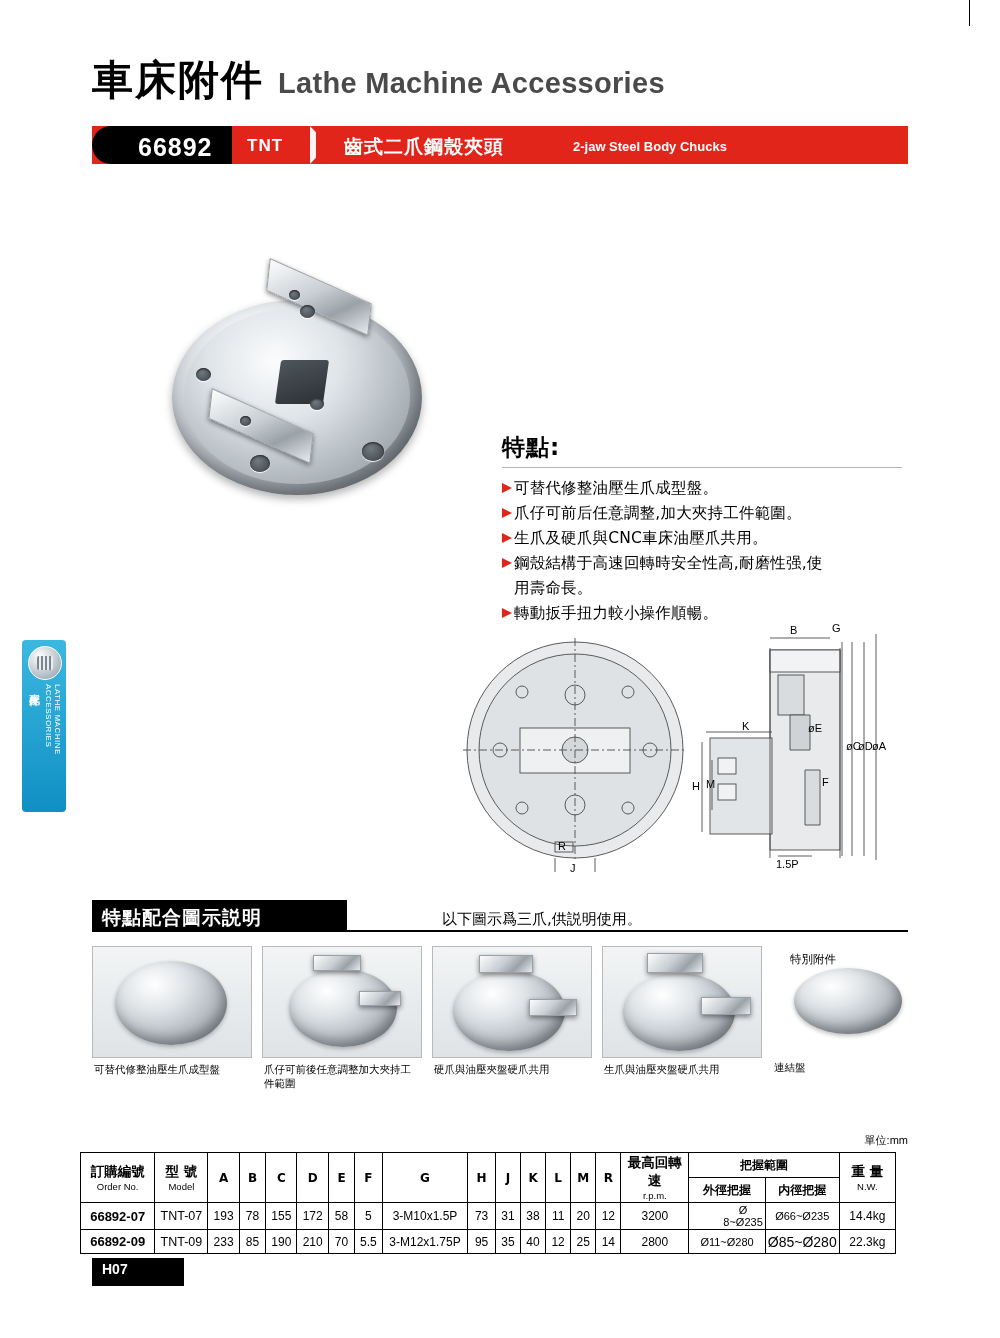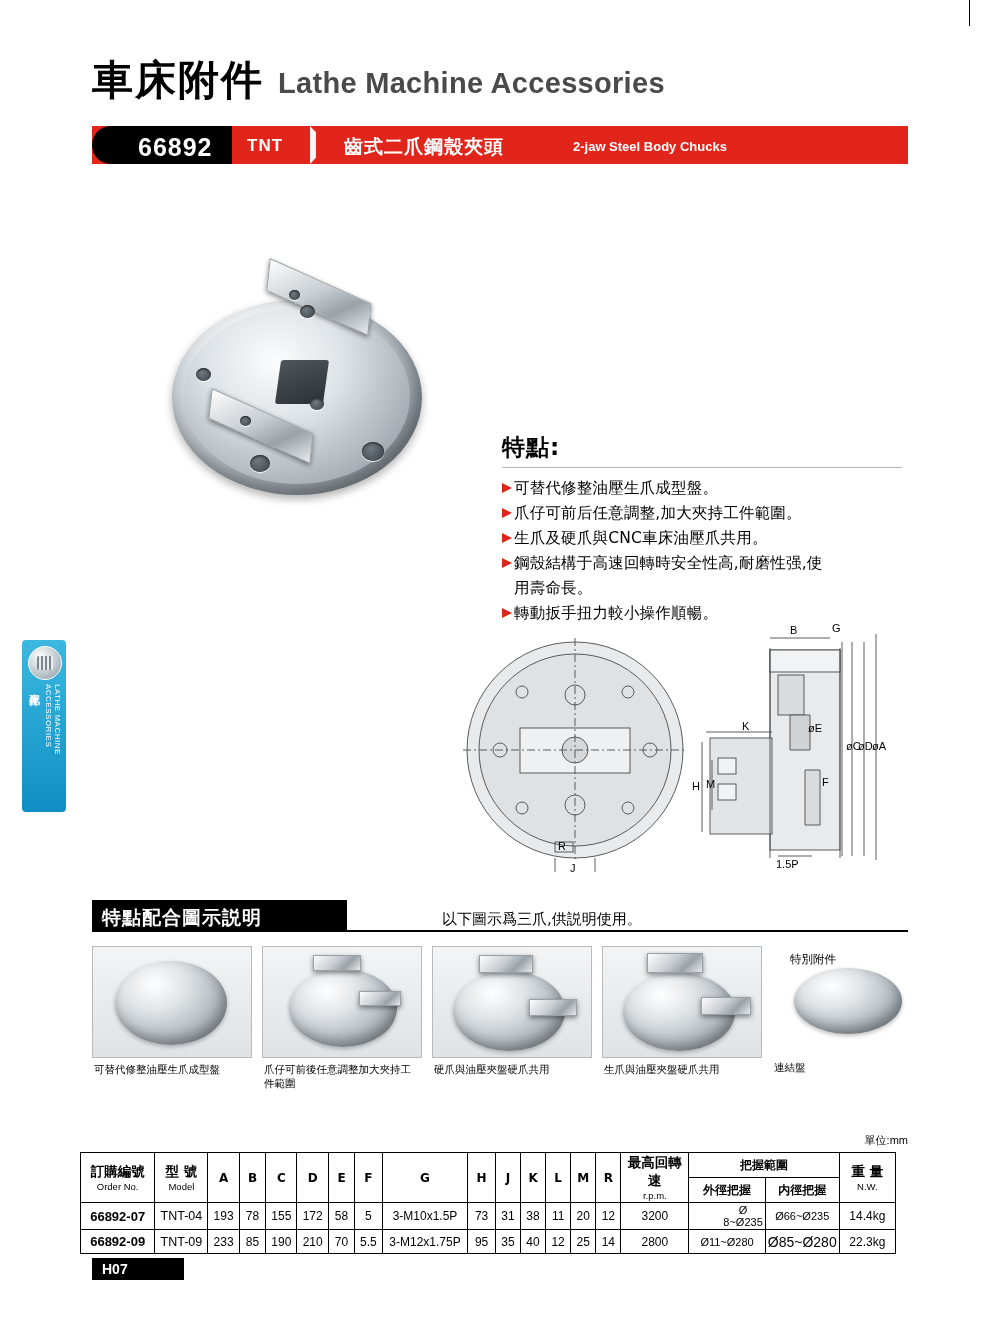--- a/index.html
+++ b/index.html
@@ -95,21 +95,21 @@
   table.spec td,table.spec th{border:1px solid #000;text-align:center;font-size:12px;padding:1px 2px;
      font-family:"Liberation Sans",sans-serif;}
   table.spec th{font-weight:bold;font-family:"DejaVu Sans",sans-serif;}
   table.spec .hcn{display:block;font-size:13.5px;font-family:"DejaVu Sans",sans-serif;}
   table.spec .hen{display:block;font-size:9.5px;font-weight:normal;font-family:"Liberation Sans",sans-serif;}
   table.spec td.ord{font-weight:bold;font-size:13px;}
   table.spec td.mdl{font-size:12.5px;}
   table.spec tr.row td{height:21px;}
 
   
-  .footer{position:absolute;left:92px;top:1258px;width:92px;height:22px;background:#000;}
+  .footer{position:absolute;left:92px;top:1258px;width:92px;height:28px;background:#000;}
   .footer span{color:#fff;font-size:14px;font-weight:bold;position:absolute;left:10px;top:3px;}
 </style>
 </head>
 <body>
 
 <div class="page">
 
   <div class="cropmark"></div>
 
   <div class="hdr">
@@ -305,21 +305,21 @@
         <span class="hcn">重 量</span>
         <span class="hen">N.W.</span>
       </th>
     </tr>
     <tr>
       <th style="font-size:12px;">外徑把握</th>
       <th style="font-size:12px;">内徑把握</th>
     </tr>
     <tr class="row">
       <td class="ord">66892-07</td>
-      <td class="mdl">TNT-04</td>
+      <td class="mdl">TNT-07</td>
       <td>193</td>
       <td>78</td>
       <td>155</td>
       <td>172</td>
       <td>58</td>
       <td>5</td>
       <td>3-M10x1.5P</td>
       <td>73</td>
       <td>31</td>
       <td>38</td>

